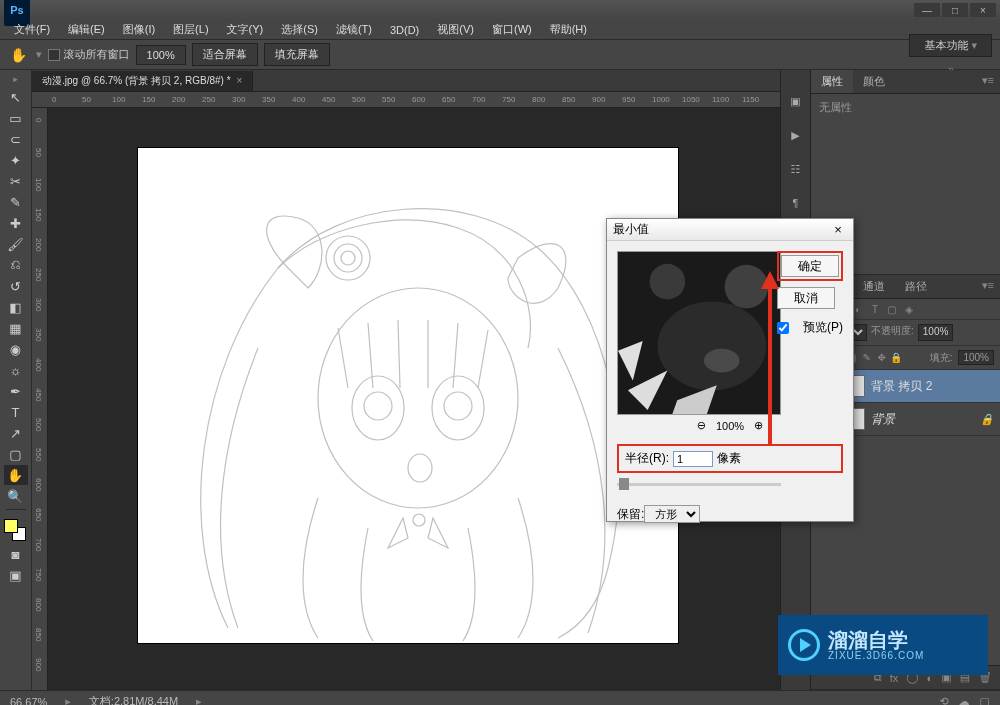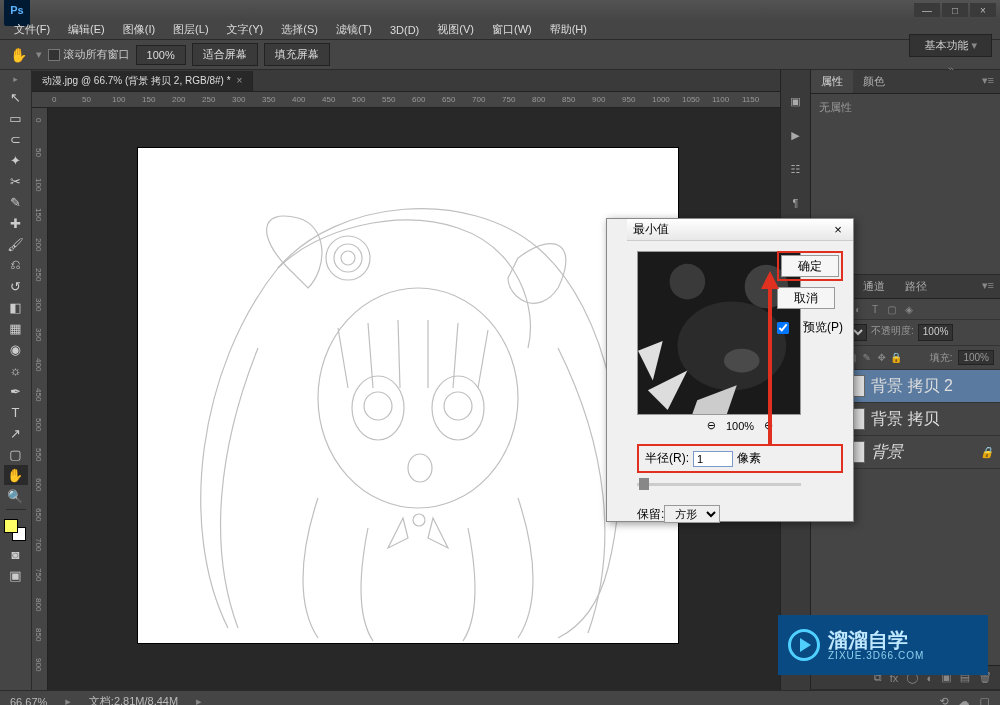--- a/index.html
+++ b/index.html
@@ -61,27 +61,27 @@
 .layer-opts select { background:#333; border:1px solid #222; color:#ccc; font-size:10px; padding:1px 4px;}
 .layer-opts .lbl { color:#999;}
 .layer-opts2 { padding:4px 6px; display:flex; align-items:center; gap:6px; border-bottom:1px solid #333; font-size:10px; color:#999;}
 .lock-icons { display:flex; gap:3px;}
 .lock-icons span { width:12px; height:12px; display:inline-flex; align-items:center; justify-content:center; color:#888;}
 .layer-row { display:flex; align-items:center; padding:5px 6px; gap:6px; border-bottom:1px solid #333; cursor:pointer;}
 .layer-row.selected { background:#5a7aa0;}
 .layer-row.italic { color:#bbb; font-style:italic;}
 .eye { width:14px; display:flex; justify-content:center; color:#ccc;}
 .thumb { width:28px; height:22px; background:#ddd; border:1px solid #666;}
-.layer-name { color:#ddd; font-size:16px;}
+.layer-name { color:#ddd; font-size:12px;}
 .layer-lock { margin-left:auto; color:#999;}
 .layers-footer { height:24px; background:#3a3a3a; border-top:1px solid #222; display:flex; align-items:center; justify-content:flex-end; gap:8px; padding:0 8px;}
 .layers-footer span { color:#888; font-size:11px; cursor:pointer;}
 
 
-.dialog { position:absolute; top:218px; left:606px; width:248px; height:304px; background:#f0f0f0; border:1px solid #888; box-shadow:2px 2px 8px rgba(0,0,0,.4); color:#000; font-size:12px;padding-left:20px;}
+.dialog { position:absolute; top:218px; left:606px; width:248px; height:304px; background:#f0f0f0; border:1px solid #888; box-shadow:2px 2px 8px rgba(0,0,0,.4); color:#000; font-size:12px;}
 .dialog-title { height:22px; background:linear-gradient(#fff,#e8e8e8); border-bottom:1px solid #ccc; display:flex; align-items:center; padding:0 6px; font-size:12px;}
 .dialog-close { margin-left:auto; width:18px; height:16px; display:flex; align-items:center; justify-content:center; cursor:pointer; font-size:13px;}
 .dialog-body { padding:10px; position:relative;}
 .preview-box { width:164px; height:164px; border:1px solid #999; background:#222; position:relative; overflow:hidden;}
 .preview-box svg { width:100%; height:100%;}
 .zoom-row { display:flex; align-items:center; justify-content:center; gap:10px; margin-top:4px; font-size:11px;}
 .radius-row { display:flex; align-items:center; gap:4px; margin-top:12px; border:2px solid #e03020; padding:4px 6px;}
 .radius-row input { width:40px; border:1px solid #7a9acc; padding:1px 3px; font-size:11px;}
 .slider { width:164px; height:14px; margin-top:4px; position:relative;}
 .slider-track { height:3px; background:#ccc; position:absolute; top:6px; width:100%;}
@@ -327,25 +327,20 @@
         <span style="margin-left:auto">填充:</span>
         <span style="background:#333;border:1px solid #222;padding:1px 4px">100%</span>
       </div>
       <div class="panel-body" style="flex:1;padding:0">
         <div id="layers-list">
             <div class="layer-row selected">
               <span class="eye">👁</span>
               <div class="thumb"></div>
               <span class="layer-name">背景 拷贝 2</span>
             </div>
-            <div class="layer-row">
-              <span class="eye">👁</span>
-              <div class="thumb"></div>
-              <span class="layer-name">背景 拷贝</span>
-            </div>
             <div class="layer-row italic">
               <span class="eye">👁</span>
               <div class="thumb"></div>
               <span class="layer-name">背景</span>
               <span class="layer-lock">🔒</span>
             </div>
           </div>
       </div>
       <div class="layers-footer">
         <span>⧉</span>

